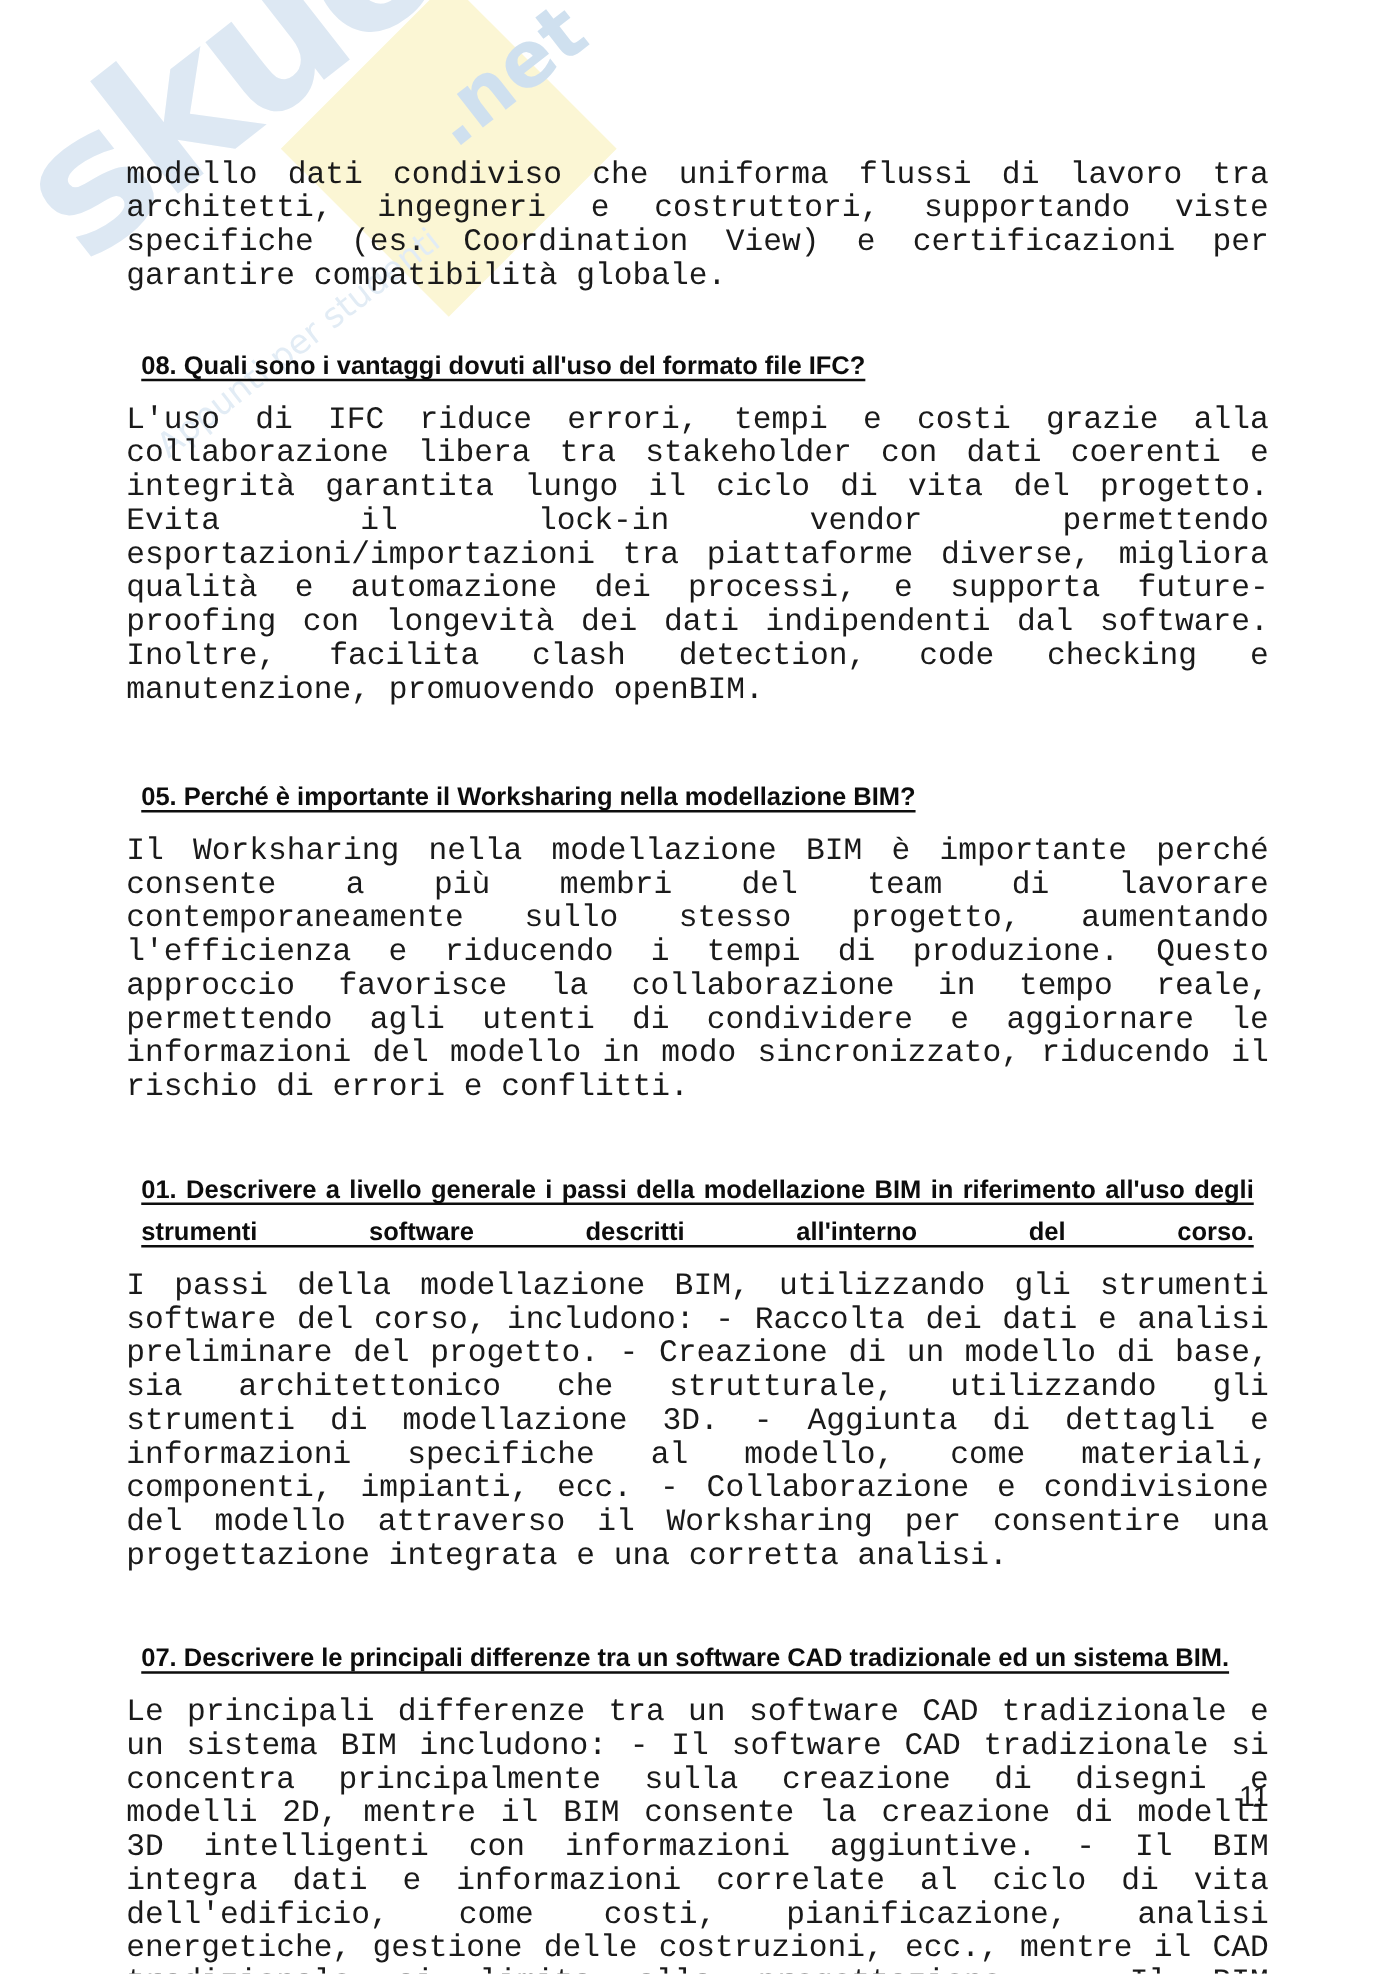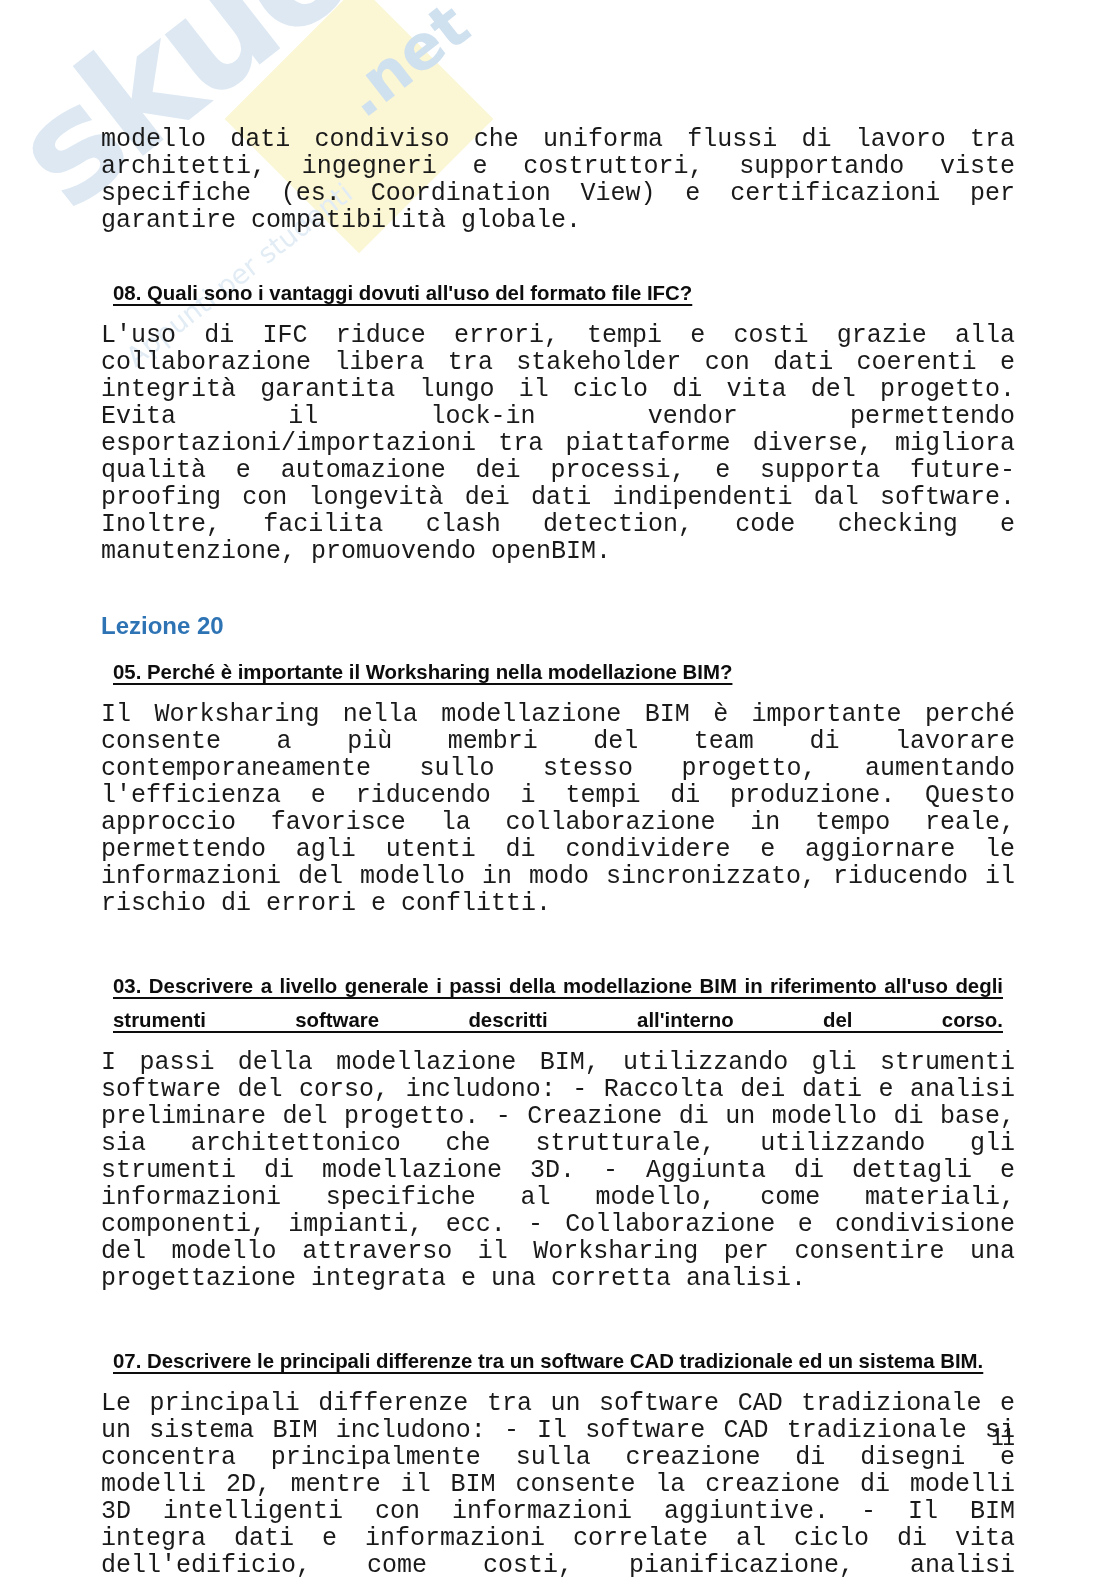--- a/index.html
+++ b/index.html
@@ -154,28 +154,27 @@
 
     <p class="para last-left">modello dati condiviso che uniforma flussi di lavoro tra architetti, ingegneri e costruttori, supportando viste specifiche (es. Coordination View) e certificazioni per garantire compatibilità globale.</p>
 
     <div class="gap-md"></div>
 
     <p class="q-head">08. Quali sono i vantaggi dovuti all'uso del formato file IFC?</p>
     <p class="para last-left">L'uso di IFC riduce errori, tempi e costi grazie alla collaborazione libera tra stakeholder con dati coerenti e integrità garantita lungo il ciclo di vita del progetto. Evita il lock-in vendor permettendo esportazioni/importazioni tra piattaforme diverse, migliora qualità e automazione dei processi, e supporta future-proofing con longevità dei dati indipendenti dal software. Inoltre, facilita clash detection, code checking e manutenzione, promuovendo openBIM.</p>
 
     <div class="gap-xl"></div>
 
-    <p class="lezione">Lezione 20</p>
 
     <p class="q-head">05. Perché è importante il Worksharing nella modellazione BIM?</p>
     <p class="para last-left">Il Worksharing nella modellazione BIM è importante perché consente a più membri del team di lavorare contemporaneamente sullo stesso progetto, aumentando l'efficienza e riducendo i tempi di produzione. Questo approccio favorisce la collaborazione in tempo reale, permettendo agli utenti di condividere e aggiornare le informazioni del modello in modo sincronizzato, riducendo il rischio di errori e conflitti.</p>
 
     <div class="gap-lg"></div>
 
-    <p class="q-head spread">03. Descrivere a livello generale i passi della modellazione BIM in riferimento all'uso degli strumenti software descritti all'interno del corso.</p>
+    <p class="q-head spread">01. Descrivere a livello generale i passi della modellazione BIM in riferimento all'uso degli strumenti software descritti all'interno del corso.</p>
     <p class="para last-left">I passi della modellazione BIM, utilizzando gli strumenti software del corso, includono: - Raccolta dei dati e analisi preliminare del progetto. - Creazione di un modello di base, sia architettonico che strutturale, utilizzando gli strumenti di modellazione 3D. - Aggiunta di dettagli e informazioni specifiche al modello, come materiali, componenti, impianti, ecc. - Collaborazione e condivisione del modello attraverso il Worksharing per consentire una progettazione integrata e una corretta analisi.</p>
 
     <div class="gap-lg"></div>
 
     <p class="q-head">07. Descrivere le principali differenze tra un software CAD tradizionale ed un sistema BIM.</p>
     <p class="para last-left">Le principali differenze tra un software CAD tradizionale e un sistema BIM includono: - Il software CAD tradizionale si concentra principalmente sulla creazione di disegni e modelli 2D, mentre il BIM consente la creazione di modelli 3D intelligenti con informazioni aggiuntive. - Il BIM integra dati e informazioni correlate al ciclo di vita dell'edificio, come costi, pianificazione, analisi energetiche, gestione delle costruzioni, ecc., mentre il CAD tradizionale si limita alla progettazione. - Il BIM favorisce la collaborazione e la condivisione dei dati tra i membri del team di progetto, mentre il CAD tradizionale può essere più limitato in termini di collaborazione e interoperabilità.</p>
 
     <div class="gap-lg"></div>
 
     <p class="para">Le differenze tra modello Strutturale, modello Architettonico e modello Analitico all'interno del software BIM includono: - Il modello Strutturale rappresenta gli elementi strutturali dell'edificio, come travi, colonne, fondazioni, ecc. - Il modello Architettonico rappresenta gli elementi</p>

